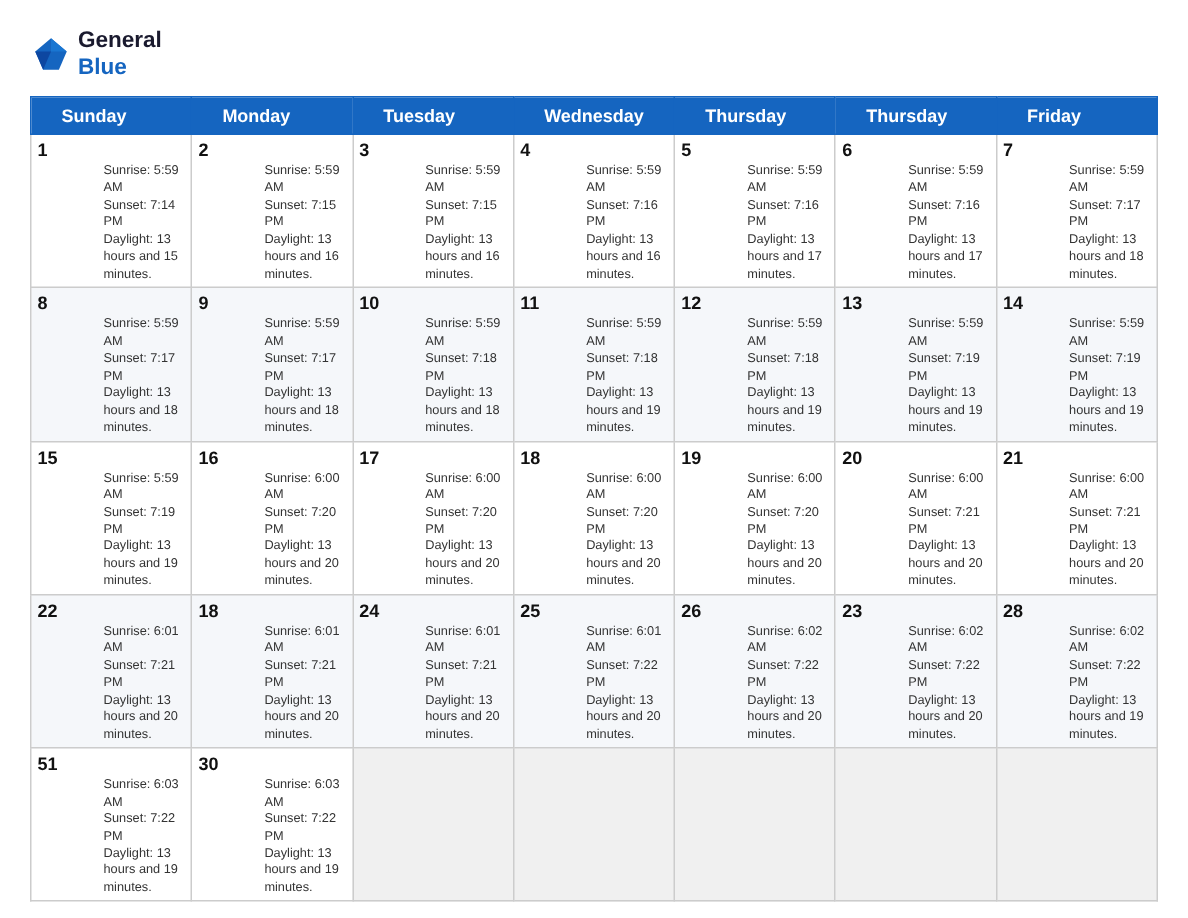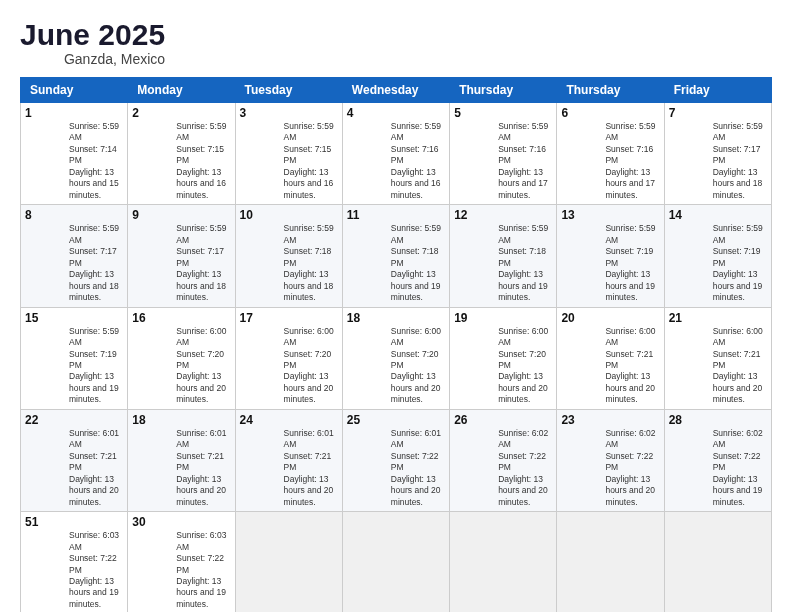--- a/index.html
+++ b/index.html
@@ -54,21 +54,21 @@
     .calendar {
       width: 100%;
       border-collapse: collapse;
       border: 1px solid #ccc;
     }
     .calendar th {
       background: #1565c0;
       color: #fff;
       font-size: 12px;
       font-weight: bold;
-      padding: 5px 9px;
+      padding: 5px 20px;
       text-align: left;
       border: 1px solid #1565c0;
     }
     .calendar td {
       vertical-align: top;
       border: 1px solid #ccc;
       padding: 3px 4px;
       width: calc(100% / 7);
       height: 80px;
       background: #fff;
@@ -94,23 +94,30 @@
     }
     .last-row td {
       height: 65px;
     }
   </style>
 </head>
 <body>
 
 <div class="page">
   <div class="header">
-    <div class="title-block">
-      <div class="calendar-title">June 2025</div>
-      <div class="calendar-subtitle">Ganzda, Mexico</div>
+    <div class="logo">
+      <svg class="logo-icon" viewBox="0 0 32 32">
+        <polygon points="16,4 28,14 22,28 10,28 4,14" fill="#1565c0"></polygon>
+        <polygon points="16,4 28,14 16,14" fill="#1976d2"></polygon>
+        <polygon points="4,14 16,14 10,28" fill="#0d47a1"></polygon>
+      </svg>
+      <div class="logo-text">
+        <div>General</div>
+        <div class="logo-blue">Blue</div>
+      </div>
     </div>
   </div>
 
   <table class="calendar">
     <thead>
       <tr>
         <th>Sunday</th>
         <th>Monday</th>
         <th>Tuesday</th>
         <th>Wednesday</th>

